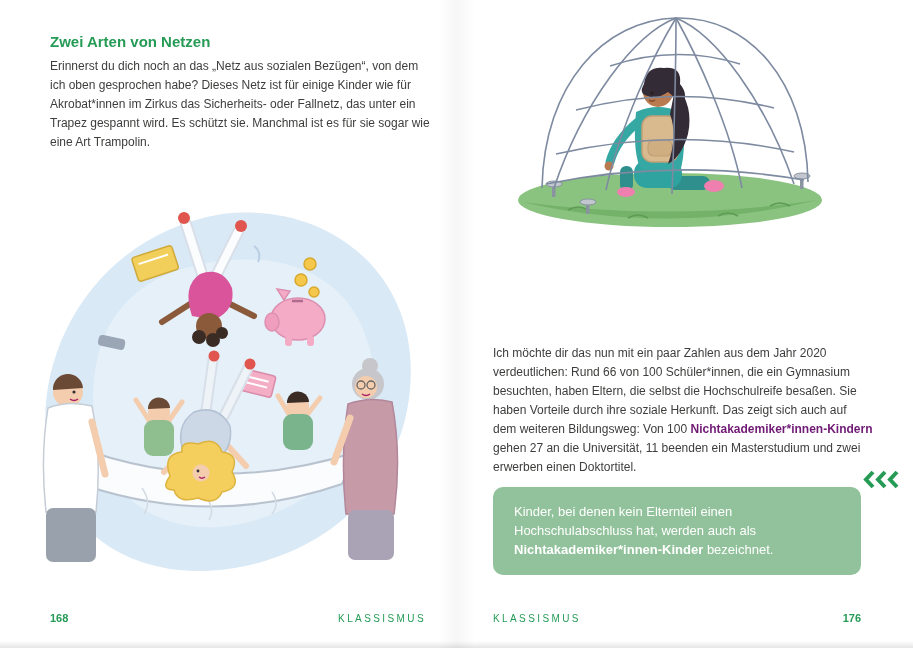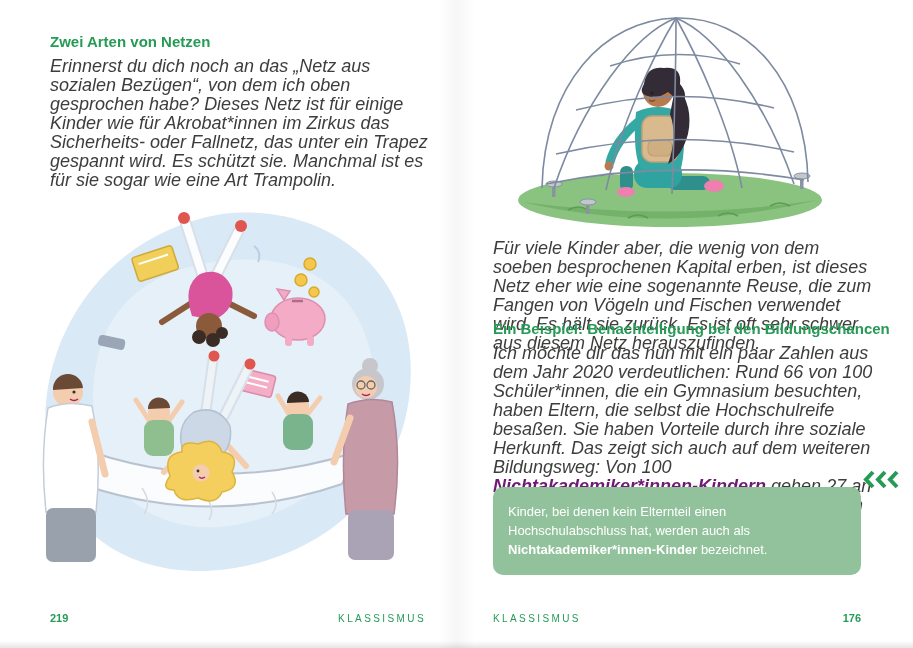--- a/index.html
+++ b/index.html
@@ -10,37 +10,37 @@
   .spread{position:relative;width:913px;height:648px;background:#fff;}
   .gutter{position:absolute;left:50%;top:0;width:36px;height:648px;transform:translateX(-50%);
     background:linear-gradient(to right,rgba(0,0,0,0),rgba(0,0,0,0.035),rgba(0,0,0,0));pointer-events:none;}
   .page-edge{position:absolute;left:0;bottom:0;width:913px;height:7px;
     background:linear-gradient(to top,rgba(0,0,0,0.10),rgba(0,0,0,0));pointer-events:none;}
   .page{position:absolute;top:0;height:648px;}
   .page-left{left:0;width:456px;}
   .page-right{left:456px;width:457px;}
 
   .heading{position:absolute;margin:0;font-size:15px;font-weight:bold;color:#259b56;white-space:nowrap;}
-  .body{position:absolute;margin:0;font-size:18px;line-height:19px;color:#3d3d3c;text-align:left;font-style:italic;}
+  .body{position:absolute;margin:0;font-size:12px;line-height:19px;color:#3d3d3c;text-align:left;}
   .body b{font-weight:bold;color:#701a75;}
 
   .pl-heading{left:50px;top:33px;}
   .pl-body{left:50px;top:57px;width:386px;}
   .pl-illu{position:absolute;left:2px;top:154px;width:448px;height:450px;}
 
   .pr-illu{position:absolute;left:52px;top:4px;width:320px;height:232px;}
   .pr-para1{left:37px;top:239px;width:380px;}
   .pr-heading{left:37px;top:320px;}
   .pr-para2{left:37px;top:344px;width:380px;}
 
   .chevrons{position:absolute;left:406px;top:470px;width:40px;height:20px;}
   .chevrons svg{display:block;}
 
   .callout{position:absolute;left:37px;top:487px;width:368px;box-sizing:border-box;
-    background:#92c29b;border-radius:10px;padding:15px 21px 16px 15px;}
+    background:#92c29b;border-radius:10px;padding:15px 21px 16px 21px;}
   .callout p{margin:0;font-size:13px;line-height:19px;color:#ffffff;}
   .callout p b{color:#ffffff;font-weight:bold;}
 
   .pagenum{position:absolute;font-size:11px;font-weight:bold;color:#259b56;}
   .runhead{position:absolute;font-size:10px;font-weight:normal;letter-spacing:2.4px;color:#259b56;}
   .pl-pagenum{left:50px;top:612px;}
   .pl-runhead{right:30px;top:613px;}
   .pr-runhead{left:37px;top:613px;}
   .pr-pagenum{right:52px;top:612px;}
 </style>
@@ -154,21 +154,21 @@
           <path d="M226,292 L244,312" stroke="#f3cdae" stroke-width="6" stroke-linecap="round"></path>
           <path d="M182,300 Q172,272 192,258 Q216,250 228,272 Q232,296 210,310 Z" fill="#ccd8e6" stroke="#b3c2d4" stroke-width="1.5"></path>
           <path d="M168,322 Q160,300 180,298 Q178,286 196,290 Q214,282 220,298 Q238,300 230,318 Q240,334 220,338 Q214,352 196,344 Q176,350 172,336 Q158,336 168,322 Z" fill="#f4cf5e" stroke="#ddb43f" stroke-width="1.5"></path>
           <circle cx="199" cy="319" r="8.5" fill="#f3cdae"></circle>
           <circle cx="196" cy="317" r="1.4" fill="#333"></circle>
           <path d="M197,323 q3,2.5 6,0" stroke="#a26" stroke-width="1.4" fill="none"></path>
         </g>
       </svg>
     </div>
 
-    <span class="pagenum pl-pagenum">219</span>
+    <span class="pagenum pl-pagenum">168</span>
     <span class="runhead pl-runhead">KLASSISMUS</span>
   </section>
 
   <section class="page page-right">
 
     <div class="pr-illu">
       <svg viewBox="0 0 320 232" width="320" height="232">
 
         <ellipse cx="162" cy="196" rx="152" ry="27" fill="#8ac380"></ellipse>
         <path d="M14,198 Q162,232 310,196 Q162,218 14,198 Z" fill="#74b26a"></path>
@@ -213,22 +213,20 @@
           <path d="M168,14 C188,50 222,122 234,184"></path>
           <path d="M168,14 C208,30 258,98 286,180"></path>
           <path d="M102,62 Q168,40 232,60"></path>
           <path d="M68,106 Q168,80 266,104"></path>
           <path d="M48,150 Q168,122 286,148"></path>
           <path d="M38,180 Q168,154 296,176"></path>
         </g>
       </svg>
     </div>
 
-    <p class="body pr-para1">Für viele Kinder aber, die wenig von dem soeben besprochenen Kapital erben, ist dieses Netz eher wie eine sogenannte Reuse, die zum Fangen von Vögeln und Fischen verwendet wird. Es hält sie zurück. Es ist oft sehr schwer aus diesem Netz herauszufinden.</p>
-    <h2 class="heading pr-heading">Ein Beispiel: Benachteiligung bei den Bildungschancen</h2>
     <p class="body pr-para2"><span>Ich möchte dir das nun mit ein paar Zahlen aus dem Jahr 2020 verdeutlichen: Rund 66 von 100 Schüler*innen, die ein Gymnasium besuchten, haben Eltern, die selbst die Hochschulreife besaßen. Sie haben Vorteile durch ihre soziale Herkunft. Das zeigt sich auch auf dem weiteren Bildungsweg: Von 100 </span><b>Nichtakademiker*innen-Kindern</b><span> gehen 27 an die Universität, 11 beenden ein Masterstudium und zwei erwerben einen Doktortitel.</span></p>
 
     <div class="chevrons">
       <svg width="38" height="19" viewBox="0 0 38 19">
         <polyline points="11,2 4,9.5 11,17" fill="none" stroke="#259b56" stroke-width="4"></polyline>
         <polyline points="23,2 16,9.5 23,17" fill="none" stroke="#259b56" stroke-width="4"></polyline>
         <polyline points="35,2 28,9.5 35,17" fill="none" stroke="#259b56" stroke-width="4"></polyline>
       </svg>
     </div>
 

